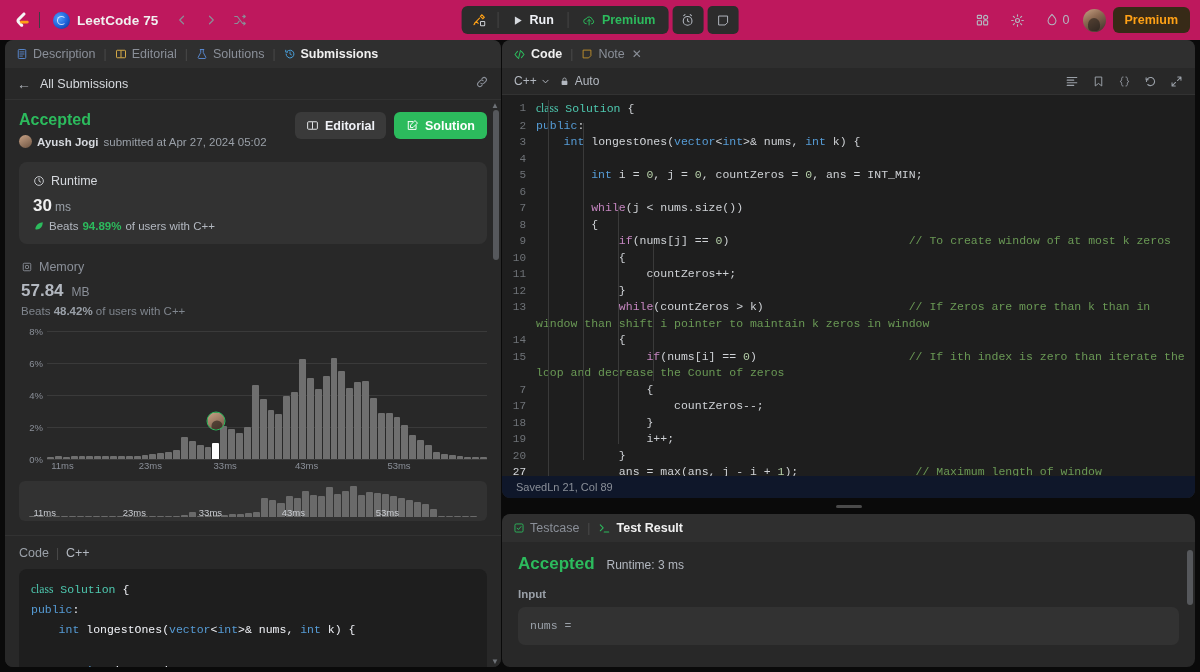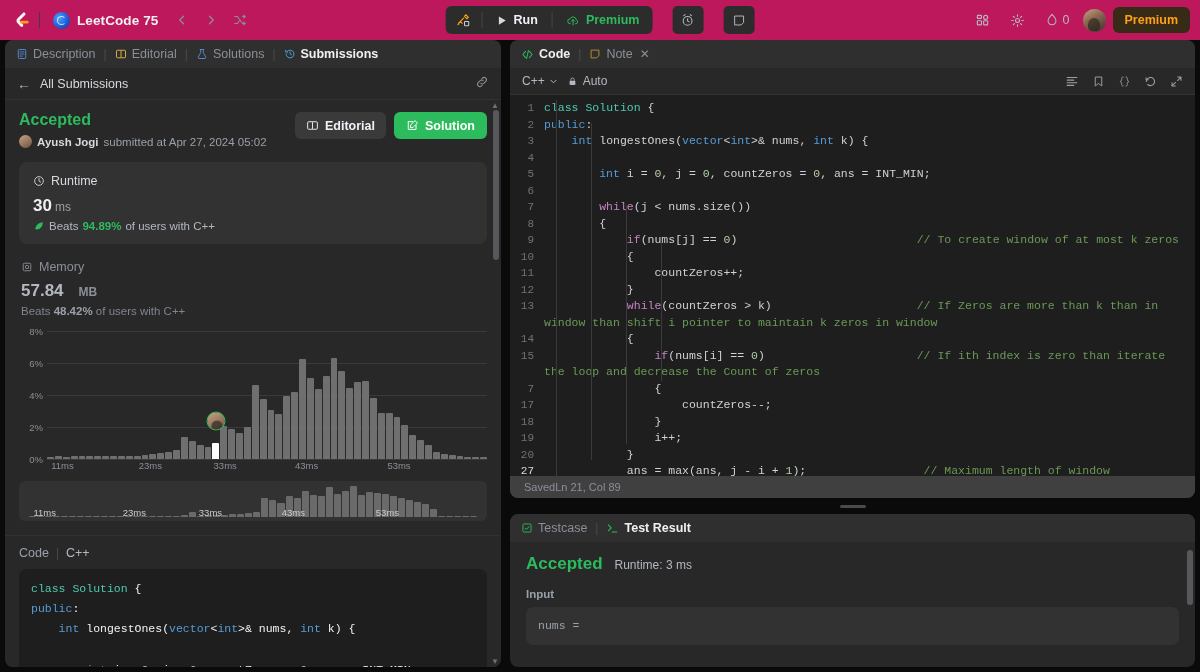--- a/index.html
+++ b/index.html
@@ -8,21 +8,21 @@
     background: #0a0a0a;
     font-family: "Liberation Sans", sans-serif;
     overflow: hidden;
     color: #eff1f6;
   }
   .app { width: 1200px; height: 672px; display: flex; flex-direction: column; background:#0a0a0a; }
 
   
   .topnav { height: 40px; flex: 0 0 40px; display: flex; align-items: center; padding: 0 10px; background: #be185d; position: relative; }
   .nav-left { display: flex; align-items: center; gap: 7px; }
-  .nav-center { position: absolute; left: 50%; transform: translateX(-50%); display: flex; align-items: center; gap: 20px; }
+  .nav-center { position: absolute; left: 50%; transform: translateX(-50%); display: flex; align-items: center; gap: 4px; }
   .nav-right { margin-left: auto; display: flex; align-items: center; gap: 7px; }
 
   .lc-logo { width: 22px; height: 22px; display:flex; align-items:center; justify-content:center; }
   .divider-v { width: 1px; height: 16px; background: #3e3e44; }
   .title-chip { display: flex; align-items: center; gap: 7px; padding: 3px 6px; border-radius: 5px; cursor: pointer; }
   .study-badge { width: 17px; height: 17px; border-radius: 50%;
      background: radial-gradient(circle at 35% 35%, #4ea3ff 0%, #1e5fd8 55%, #0f2f7a 100%); position: relative; }
   .study-badge:after { content:''; position:absolute; inset:4px; border-radius:50%; border:1.5px solid rgba(255,255,255,.75); border-right-color: transparent;}
   .title-text { font-size: 13.5px; font-weight: 700; color: #f0f0f0; letter-spacing: .1px; }
   .navbtn { width: 22px; height: 24px; display:flex; align-items:center; justify-content:center; border-radius:4px; cursor:pointer; color:#8a8f98; }
@@ -37,21 +37,21 @@
 
   .icon-btn-plain { width:28px; height:28px; display:flex; align-items:center; justify-content:center; border-radius:5px; cursor:pointer; color:#b3b8c0; }
   .streak { display:flex; align-items:center; gap:4px; padding:0 6px; height:28px; border-radius:5px; cursor:pointer; color:#b3b8c0; font-size:12.5px;}
   .avatar { width: 23px; height:23px; border-radius:50%; overflow:hidden; cursor:pointer;
       background: linear-gradient(150deg,#c9a386 0%,#8d6a52 40%,#3a2f2a 100%); position:relative; }
   .avatar:after{content:'';position:absolute;left:5px;top:9px;width:12px;height:13px;border-radius:50% 50% 35% 35%;background:rgba(30,25,22,.55);}
   .premium { height:26px; padding: 0 12px; display:flex; align-items:center; border-radius:6px;
      background:#372a17; color:#ffa116; font-size:12.5px; font-weight:600; cursor:pointer; }
 
   
-  .body { flex: 1; display: flex; gap: 9px; padding: 0 5px 5px 5px; min-height:0; }
+  .body { flex: 1; display: flex; gap: 1px; padding: 0 5px 5px 5px; min-height:0; }
   .pane { background:#282828; border-radius: 8px; display:flex; flex-direction:column; min-height:0; overflow:hidden; }
   .left { width: 496px; flex:0 0 496px; }
   .right { flex: 1; display:flex; flex-direction:column; gap:5px; background:transparent; border-radius:0; }
 
   
   .tabstrip { height: 28px; flex:0 0 28px; display:flex; align-items:center; gap:8px; padding: 0 11px; background:#2f2f2f; border-radius:8px 8px 0 0; }
   .tab { display:flex; align-items:center; gap:5px; font-size:12.5px; color:#8a8f98; cursor:pointer; white-space:nowrap; }
   .tab.active { color:#f0f0f0; font-weight:700; }
   .tab-sep { color:#4a4a4a; font-size:12px; }
 
@@ -76,21 +76,21 @@
   .stat-label { display:flex; align-items:center; gap:6px; font-size:12.5px; color:#d6d9de; }
   .stat-value { margin-top:8px; font-size:17px; font-weight:700; color:#f0f0f0; }
   .stat-value .unit { font-size:12px; font-weight:400; color:#9aa0a8; margin-left:3px;}
   .stat-beats { margin-top:4px; font-size:11.5px; color:#b3b8c0; display:flex; align-items:center; gap:4px;}
   .stat-beats .pct { color:#2cbb5d; font-weight:600; }
   .leaf { width:12px;height:12px;display:inline-block;}
 
   .mem-block { margin-top:16px; padding: 0 2px; }
   .mem-label { display:flex; align-items:center; gap:6px; font-size:12.5px; color:#8a8f98; }
   .mem-value { margin-top:7px; font-size:17px; font-weight:700; color:#b3b8c0; }
-  .mem-value .unit { font-size:12px; font-weight:700; color:#8a8f98; margin-left:15px;}
+  .mem-value .unit { font-size:12px; font-weight:400; color:#8a8f98; margin-left:8px;}
   .mem-beats { margin-top:4px; font-size:11.5px; color:#7f858d; }
   .mem-beats b { color:#9aa0a8; }
 
   
   .chart-wrap { margin-top:14px; }
   .chart { position:relative; height:128px; display:flex; }
   .y-axis { width:28px; position:relative; flex:0 0 28px; }
   .y-tick { position:absolute; right:4px; transform:translateY(-50%); font-size:9.5px; color:#8a8f98; }
   .plot { position:relative; flex:1; }
   .gridline { position:absolute; left:0; right:0; height:1px; background:#3a3a3a; }
@@ -126,41 +126,41 @@
   .auto-chip { display:flex; align-items:center; gap:5px; color:#b3b8c0; cursor:pointer; }
   .tb-right { margin-left:auto; display:flex; align-items:center; gap:13px; color:#9aa0a8; }
   .tb-ico { cursor:pointer; display:flex; }
 
   .code-editor { flex:1; position:relative; background:#1e1e1e; overflow:hidden; }
   .code-lines { font-family:"Liberation Mono", monospace; font-size:11.5px; line-height:16.5px; padding-top:5px; }
   .cl { display:flex; min-height:16.5px; }
   .ln { width:34px; flex:0 0 34px; text-align:right; padding-right:10px; color:#6e7277; font-size:11px; user-select:none; }
   .ln.cur { color:#d6d9de; }
   .ctext { flex:1; white-space:pre-wrap; color:#cfd2d6; padding-right:8px; }
-  .status-bar { height:22px; flex:0 0 22px; display:flex; align-items:center; padding:0 14px; background:#404040; font-size:11px; color:#8a8f98; }
+  .status-bar { height:22px; flex:0 0 22px; display:flex; align-items:center; padding:0 14px; background:#0f172a; font-size:11px; color:#8a8f98; }
   .status-bar .right { margin-left:auto; }
 
   .drag-handle { height:6px; display:flex; align-items:center; justify-content:center; }
   .drag-handle i { width:26px; height:3px; border-radius:2px; background:#4a4a4a; display:block; }
 
   .result-pane { flex:1; background:#282828; border-radius:8px; display:flex; flex-direction:column; overflow:hidden; min-height:0; }
   .result-body { flex:1; padding: 12px 16px 0 16px; position:relative; overflow:hidden; }
   .res-top { display:flex; align-items:baseline; gap:12px; }
   .res-accepted { font-size:17px; font-weight:600; color:#2cbb5d; }
   .res-runtime { font-size:12px; color:#b3b8c0; }
   .case-row { margin-top:12px; display:flex; align-items:center; gap:8px; }
   .case { height:26px; display:flex; align-items:center; gap:6px; padding:0 12px; border-radius:6px; font-size:12px; color:#b3b8c0; cursor:pointer;}
   .case.active { background:#3a3a3a; color:#f0f0f0; font-weight:700;}
   .dot { width:5px;height:5px;border-radius:50%;background:#2cbb5d; display:inline-block;}
   .input-label { margin-top:14px; font-size:11.5px; color:#9aa0a8; font-weight:600;}
   .input-box { margin-top:7px; background:#323232; border-radius:7px; padding:9px 12px; font-family:"Liberation Mono",monospace; font-size:11.5px; color:#9aa0a8; line-height:1.7;}
 
   
   .k  { color:#c586c0; }    
-  .kc { color:#4ec9b0; }    
+  .kc { color:#4ec9b0;font-family:Liberation Serif, serif; }    
   .t  { color:#569cd6; }    
   .cn { color:#4ec9b0; }
   .num{ color:#b5cea8; }
   .cm { color:#6a9955; }
 
   .indent-guides { position:absolute; top:0; bottom:0; left:0; right:0; pointer-events:none; }
   .ig { position:absolute; top:5px; width:1px; background:#3a3a3a; }
 </style>
 </head>
 <body>

